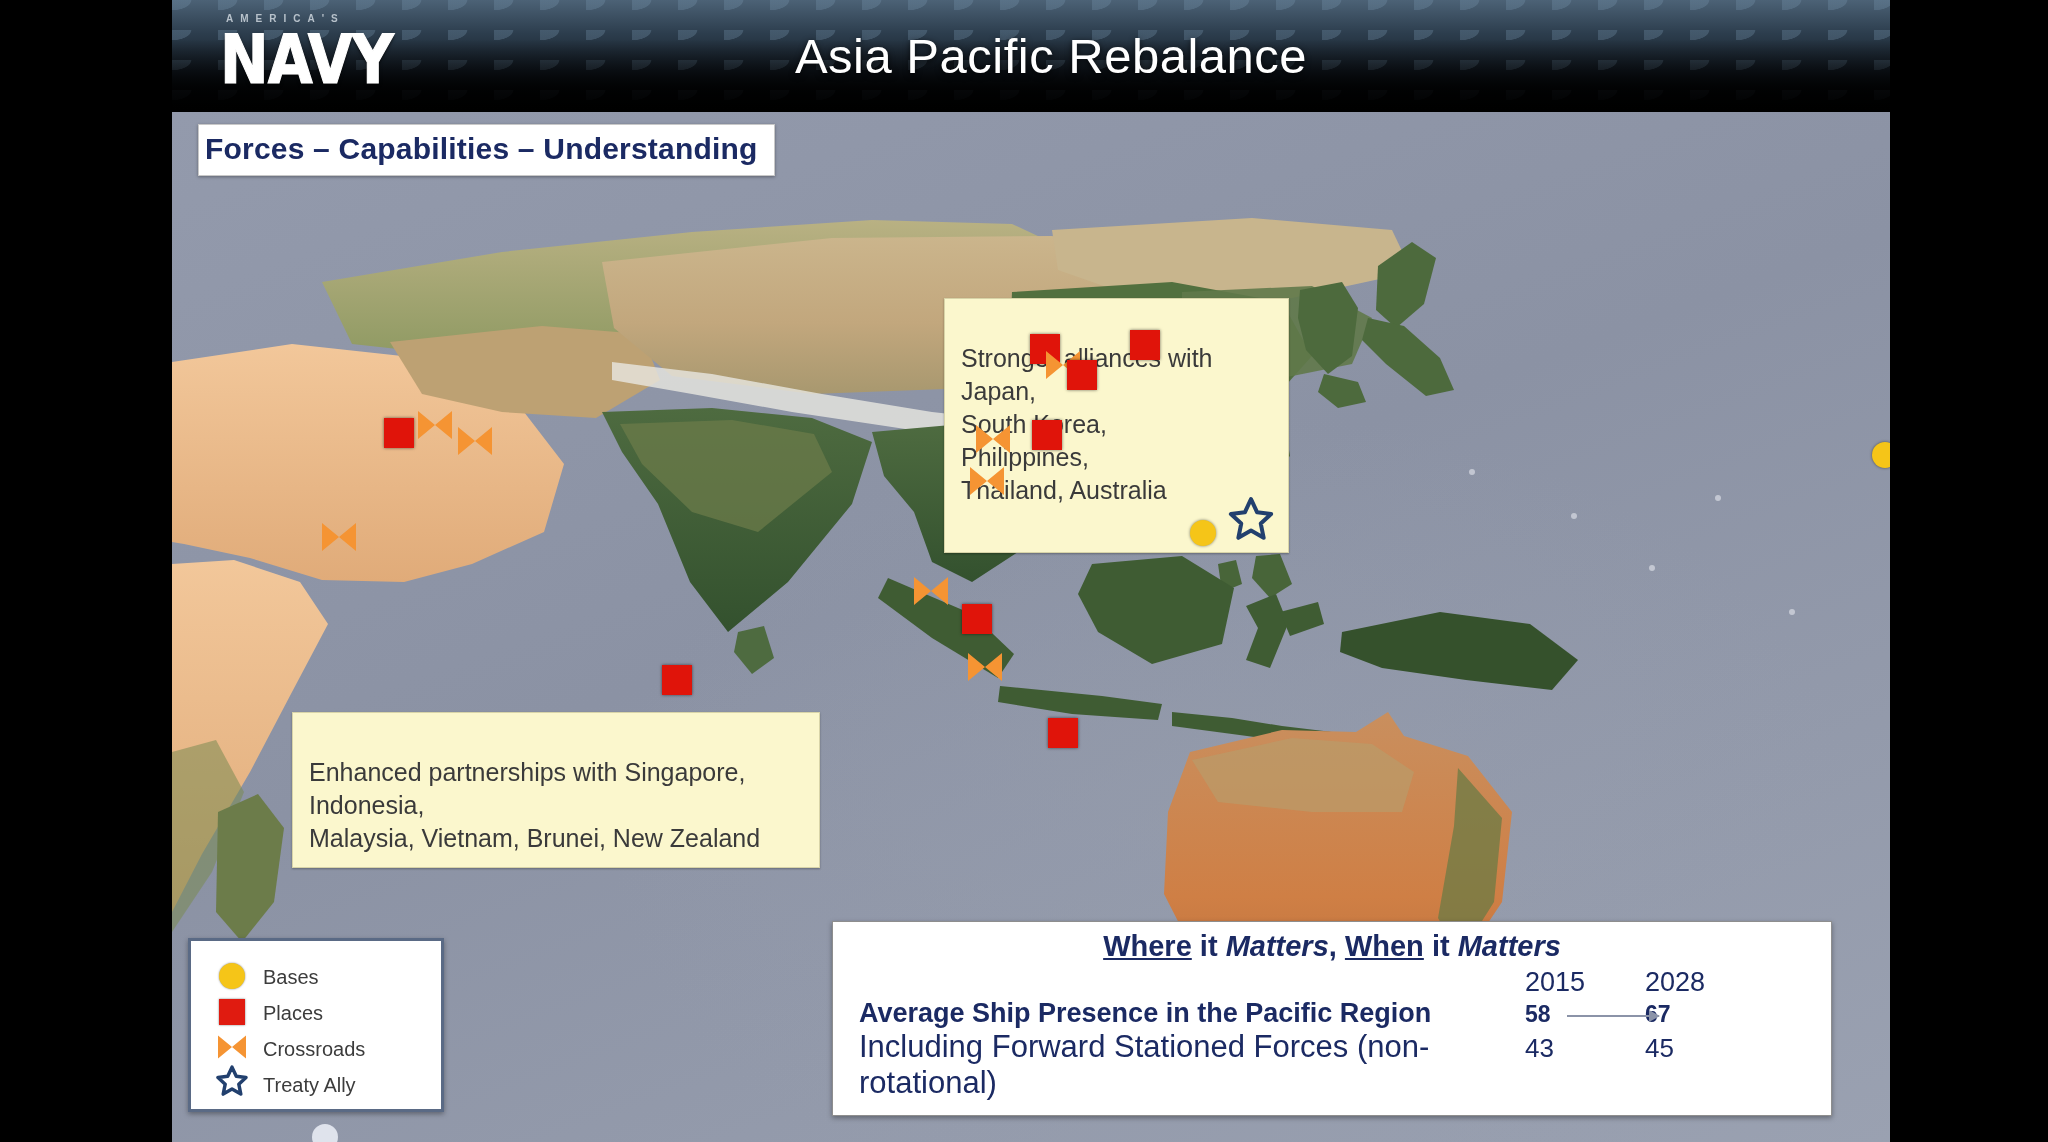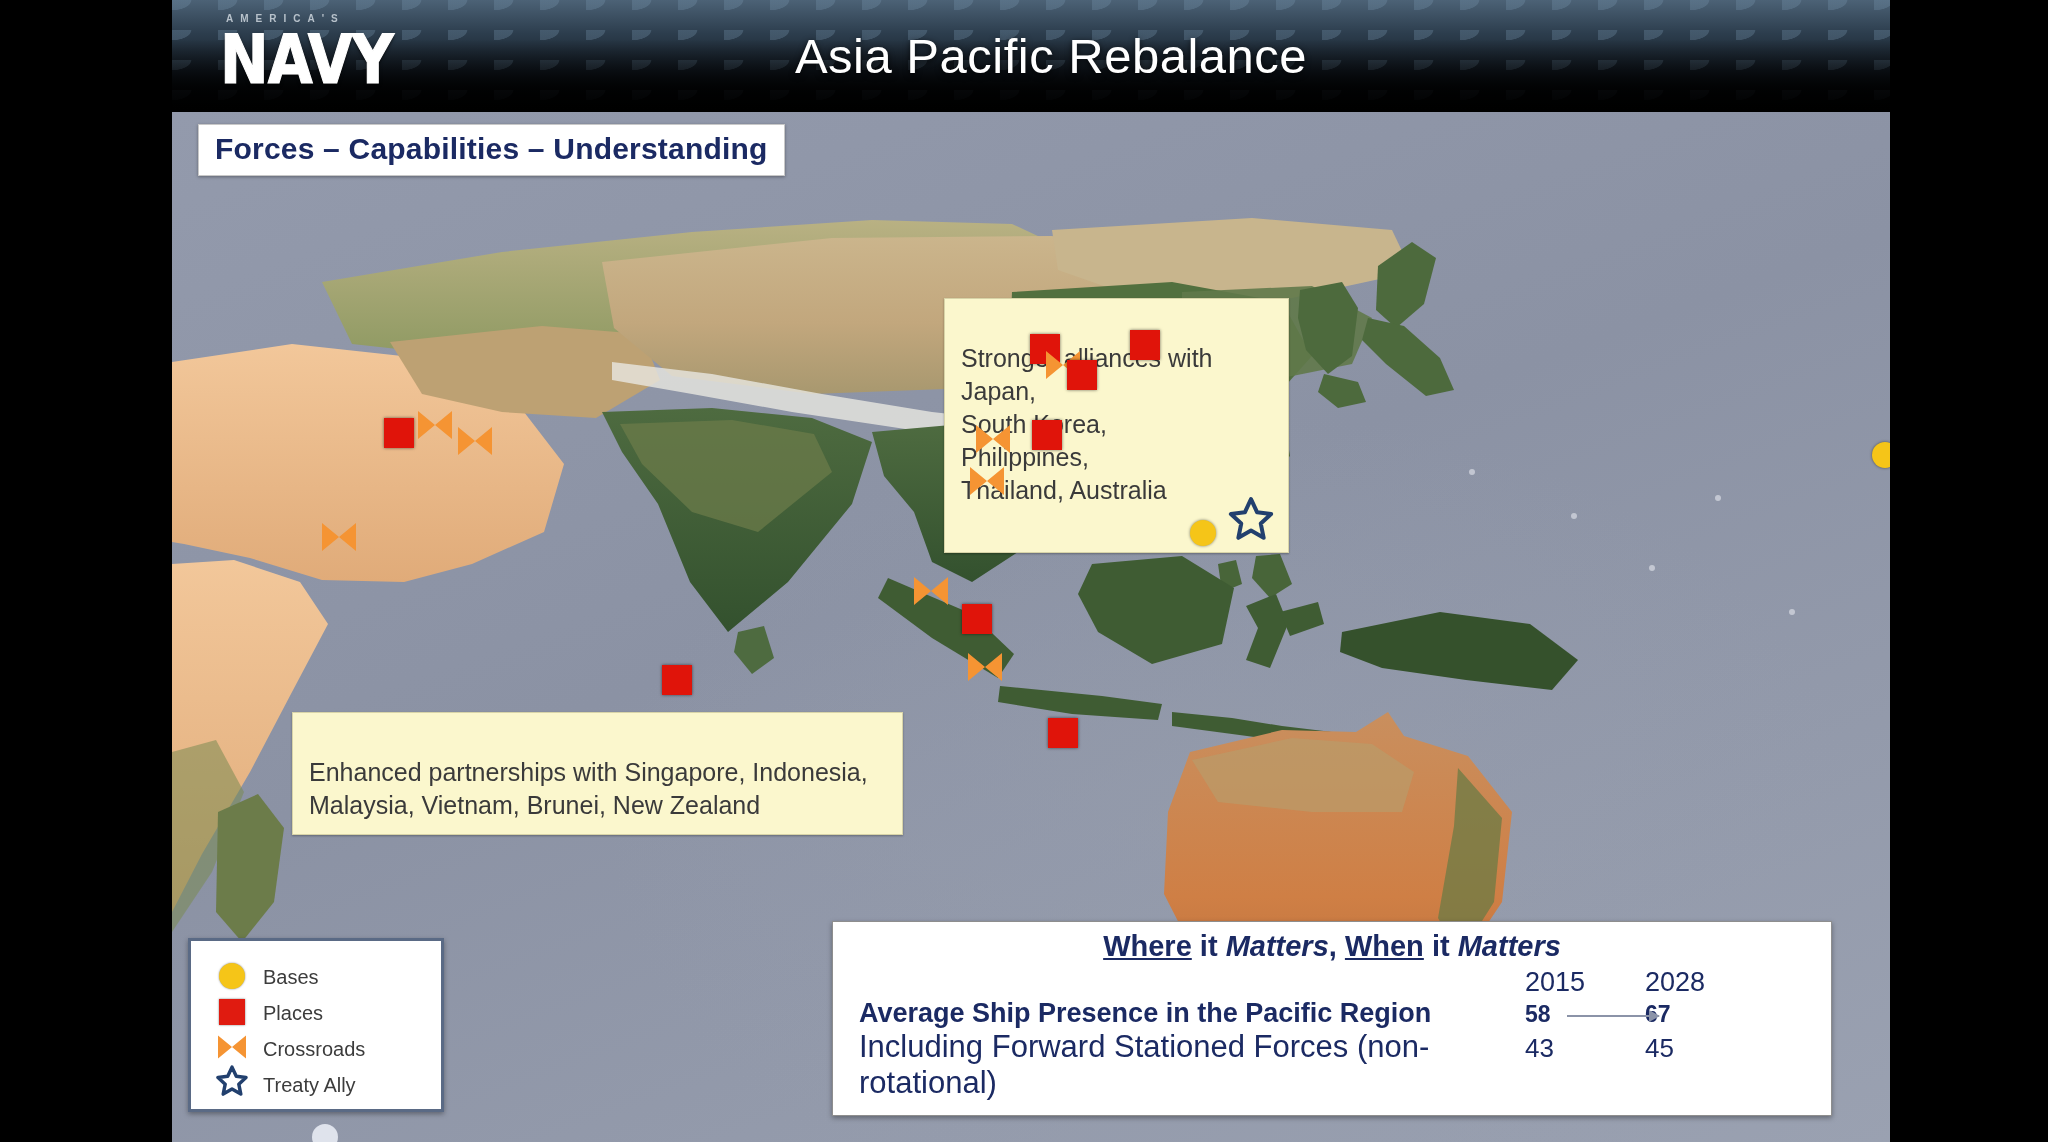--- a/index.html
+++ b/index.html
@@ -80,30 +80,30 @@
     border: 1px solid #d8d4a8;
     box-shadow: 0 1px 2px rgba(0,0,0,.3);
     color: #3a3a3a;
     font-size: 25px;
     line-height: 1.32;
     padding: 10px 16px 12px 16px;
     white-space: pre-line;
   }
   #callout-alliances { left: 772px; top: 186px; width: 345px; padding-right: 66px; }
   #callout-india     { left: 172px; top: 374px; width: 237px; }
-  #callout-asean     { left: 120px; top: 600px; width: 611px; }
+  #callout-asean     { left: 120px; top: 600px; width: 528px; }
   .star-badge {
     position: absolute; right: 14px; bottom: 10px; width: 46px; height: 46px;
   }
 
   
   #banner {
     position: absolute; left: 26px; top: 12px;
     background: #ffffff; border: 1px solid #c8c8c8;
-    padding: 7px 16px 9px 16px;
+    padding: 7px 16px 9px 6px;
     color: #1b2a63; font-weight: 700; font-size: 30px; letter-spacing: .2px;
     box-shadow: 0 1px 3px rgba(0,0,0,.35);
   }
 
   
   #legend {
     position: absolute; left: 16px; bottom: 30px;
     width: 256px;
     background: #ffffff;
     border: 3px solid #5a6a85;

